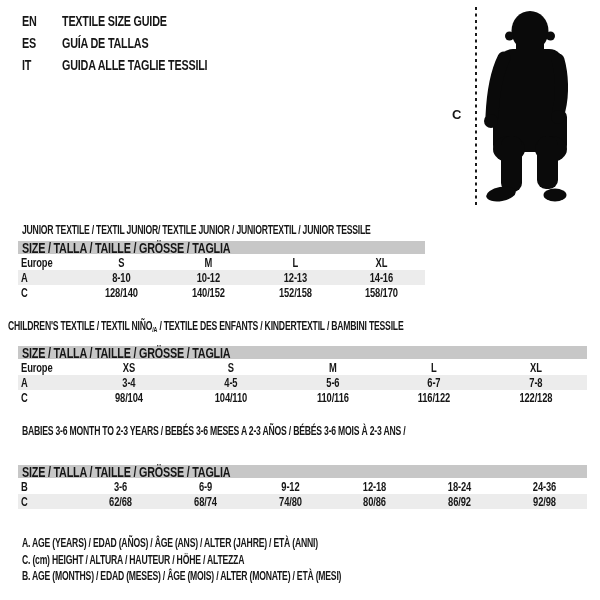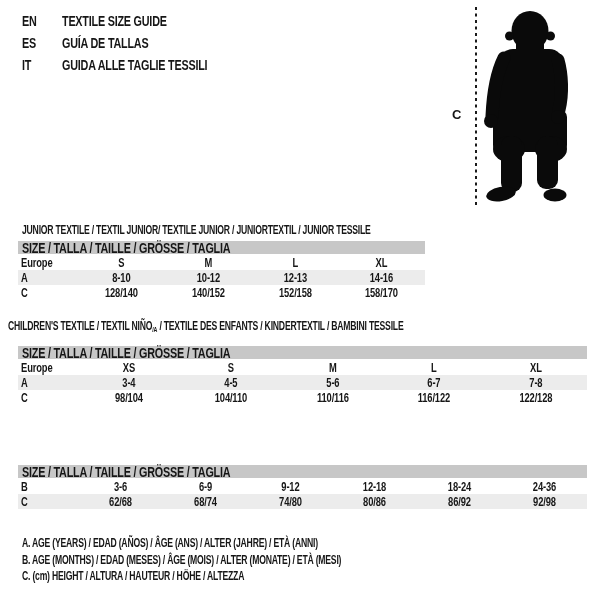--- a/index.html
+++ b/index.html
@@ -146,20 +146,21 @@
       <span class="tlabel">C</span>
       <span class="tcell">98/104</span>
       <span class="tcell">104/110</span>
       <span class="tcell">110/116</span>
       <span class="tcell">116/122</span>
       <span class="tcell">122/128</span>
     </div>
   </div>
 
   <div class="sec-title" id="t3-title">
+    <div><span class="cond">BABIES 3-6 MONTH TO 2-3 YEARS / BEBÉS 3-6 MESES A 2-3 AÑOS / BÉBÉS 3-6 MOIS À 2-3 ANS /</span></div>
   </div>
   <div class="size-table" id="table3">
     <div class="thead">
       <span class="cond">SIZE / TALLA / TAILLE / GRÖSSE / TAGLIA</span>
     </div>
     <div class="trow">
       <span class="tlabel">B</span>
       <span class="tcell">3-6</span>
       <span class="tcell">6-9</span>
       <span class="tcell">9-12</span>
@@ -173,17 +174,17 @@
       <span class="tcell">68/74</span>
       <span class="tcell">74/80</span>
       <span class="tcell">80/86</span>
       <span class="tcell">86/92</span>
       <span class="tcell">92/98</span>
     </div>
   </div>
 
   <div class="footnotes">
     <div class="footnote"><span class="cond">A. AGE (YEARS) / EDAD (AÑOS) / ÂGE (ANS) / ALTER (JAHRE) / ETÀ (ANNI)</span></div>
+    <div class="footnote"><span class="cond">C. (cm) HEIGHT / ALTURA / HAUTEUR / HÖHE / ALTEZZA</span></div>
     <div class="footnote"><span class="cond">B. AGE (MONTHS) / EDAD (MESES) / ÂGE (MOIS) / ALTER (MONATE) / ETÀ (MESI)</span></div>
-    <div class="footnote"><span class="cond">C. (cm) HEIGHT / ALTURA / HAUTEUR / HÖHE / ALTEZZA</span></div>
   </div>
 
 </div>
 
 </body></html>

